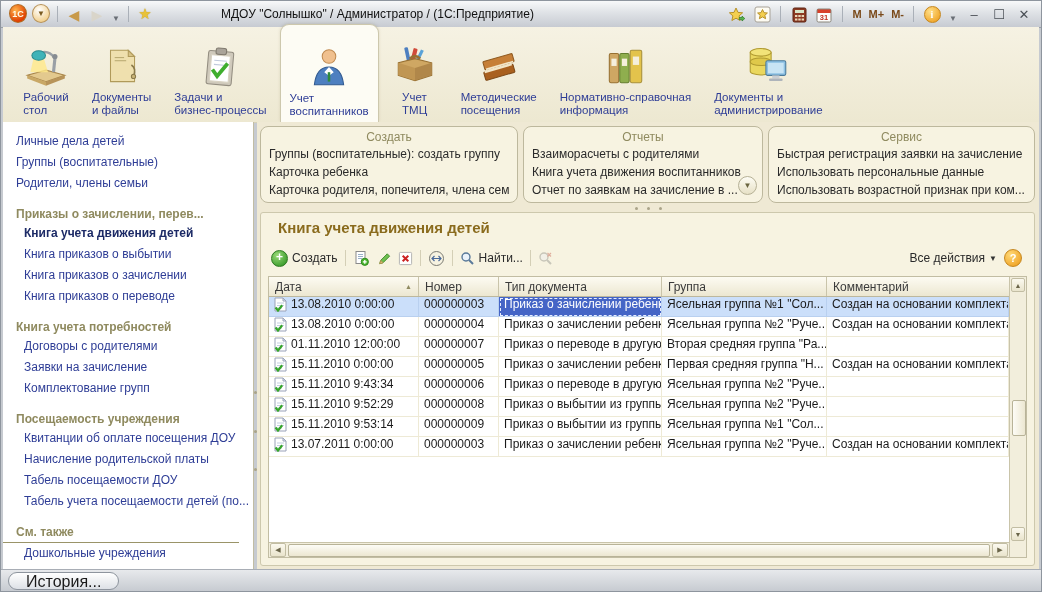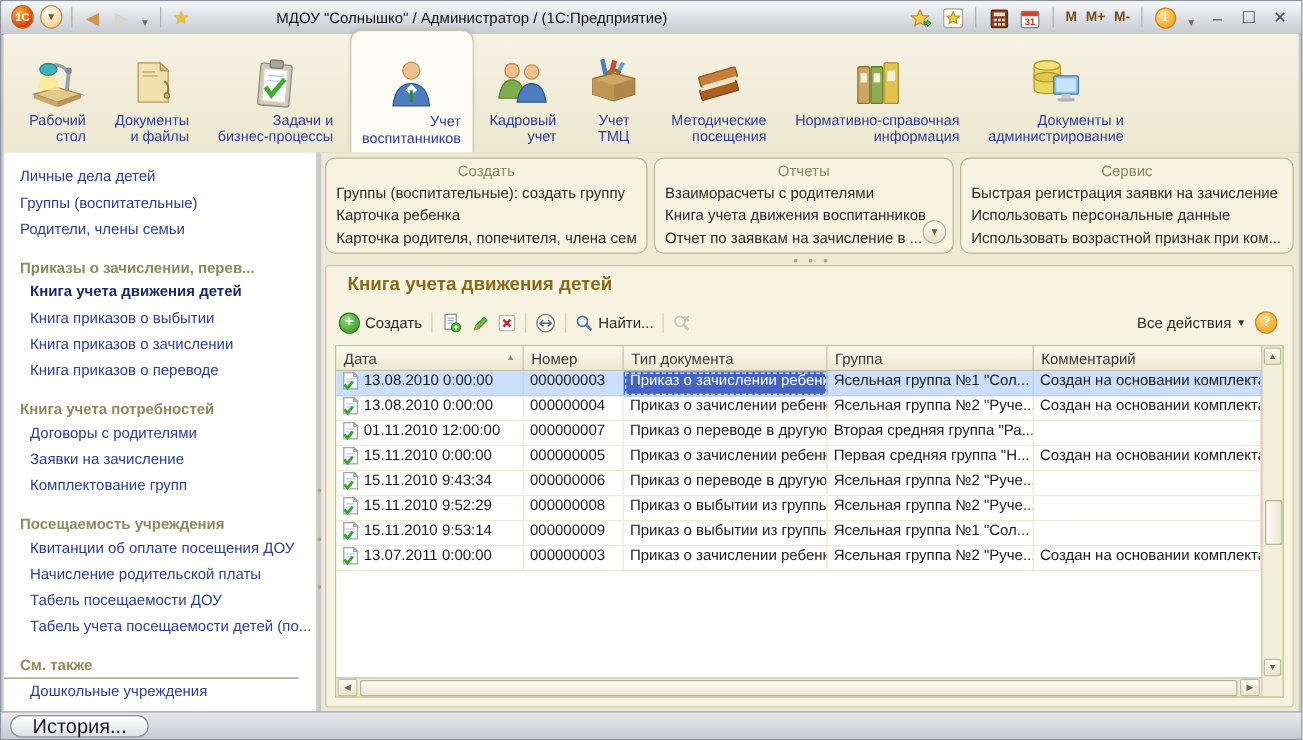--- a/index.html
+++ b/index.html
@@ -37,21 +37,21 @@
   
   .tabstrip{position:absolute;top:26px;left:2px;right:2px;height:95px;
     background:linear-gradient(#f6f2e3,#ede8d1);border-bottom:1px solid #d6d1b8;
     display:flex;align-items:flex-end;padding:0 10px;gap:3px}
   .tab{display:flex;flex-direction:column;align-items:center;justify-content:flex-end;
     height:90px;padding:3px 9px 4px;border-radius:9px 9px 0 0;cursor:pointer;border:1px solid transparent}
   .tab.active{background:#fdfcf4;border:1px solid #cdc8ad;border-bottom:none;
     box-shadow:0 -1px 3px rgba(120,110,70,.18)}
   .tab-icon{height:48px;display:flex;align-items:center;justify-content:center}
   .tab-icon svg{width:46px;height:46px}
-  .tab-label{color:#2e3d96;font-size:11.5px;line-height:1.15;text-align:right;white-space:pre-line}
+  .tab-label{color:#2e3d96;font-size:11.5px;line-height:1.15;text-align:left;white-space:pre-line}
 
   
   .sidebar{position:absolute;left:2px;top:121px;width:251px;bottom:22px;
     background:#ffffff;border-right:1px solid #c2bda3;overflow:hidden;padding-top:9px;box-sizing:border-box}
   .sb-header{color:#8f8a5f;font-weight:bold;padding:3px 8px 2px 13px;margin-top:10px;white-space:nowrap;overflow:hidden}
   .sb-underline{border-bottom:1px solid #9a9468;margin-right:14px;padding-bottom:3px}
   .sb-item{color:#2e3d96;padding:3px 6px 3px 13px;line-height:15px;white-space:nowrap;overflow:hidden;cursor:pointer}
   .sb-item.indent{padding-left:21px}
   .sb-item.selected{color:#1c2a66;font-weight:bold}
   .vgrip{position:absolute;left:252px;top:390px;width:4px;height:80px;display:flex;
@@ -259,32 +259,20 @@
             <path d="M22 21 l-4.5 5 4.5 3.5 4.5 -3.5 z" fill="#ffffff"></path>
             <rect x="20.8" y="26" width="2.4" height="9" fill="#2f8a3c"></rect>
           </svg>
       </div>
       <div class="tab-label">Учет
 воспитанников</div>
     </div>
     <div class="tab">
       <div class="tab-icon">
         <svg viewBox="0 0 44 44">
-            <circle cx="14" cy="12" r="5.5" fill="#f0c08e" stroke="#c08a50"></circle>
-            <path d="M4 33 q2 -14 10 -14 q8 0 10 14 z" fill="#7fae4a" stroke="#5a8030"></path>
-            <circle cx="29" cy="13" r="5.5" fill="#f0c08e" stroke="#c08a50"></circle>
-            <path d="M18 36 q2 -14 11 -14 q9 0 11 14 z" fill="#4d7fc0" stroke="#31598f"></path>
-          </svg>
-      </div>
-      <div class="tab-label">Кадровый
-учет</div>
-    </div>
-    <div class="tab">
-      <div class="tab-icon">
-        <svg viewBox="0 0 44 44">
             <rect x="19" y="4" width="4" height="14" rx="1" fill="#d04a3a" transform="rotate(14 21 11)"></rect>
             <rect x="13" y="3" width="3.5" height="15" rx="1" fill="#4d7fc0" transform="rotate(-12 15 10)"></rect>
             <rect x="25" y="5" width="3" height="13" fill="#5aa2d8" transform="rotate(26 26 11)"></rect>
             <polygon points="6,18 22,14 38,18 38,30 22,35 6,30" fill="#cfa763" stroke="#977032"></polygon>
             <polygon points="6,18 22,23 22,35 6,30" fill="#c09653"></polygon>
             <polygon points="22,23 38,18 38,30 22,35" fill="#b0874a"></polygon>
             <path d="M17 14 q5 -5 10 0" stroke="#977032" stroke-width="2.5" fill="none"></path>
           </svg>
       </div>
       <div class="tab-label">Учет

